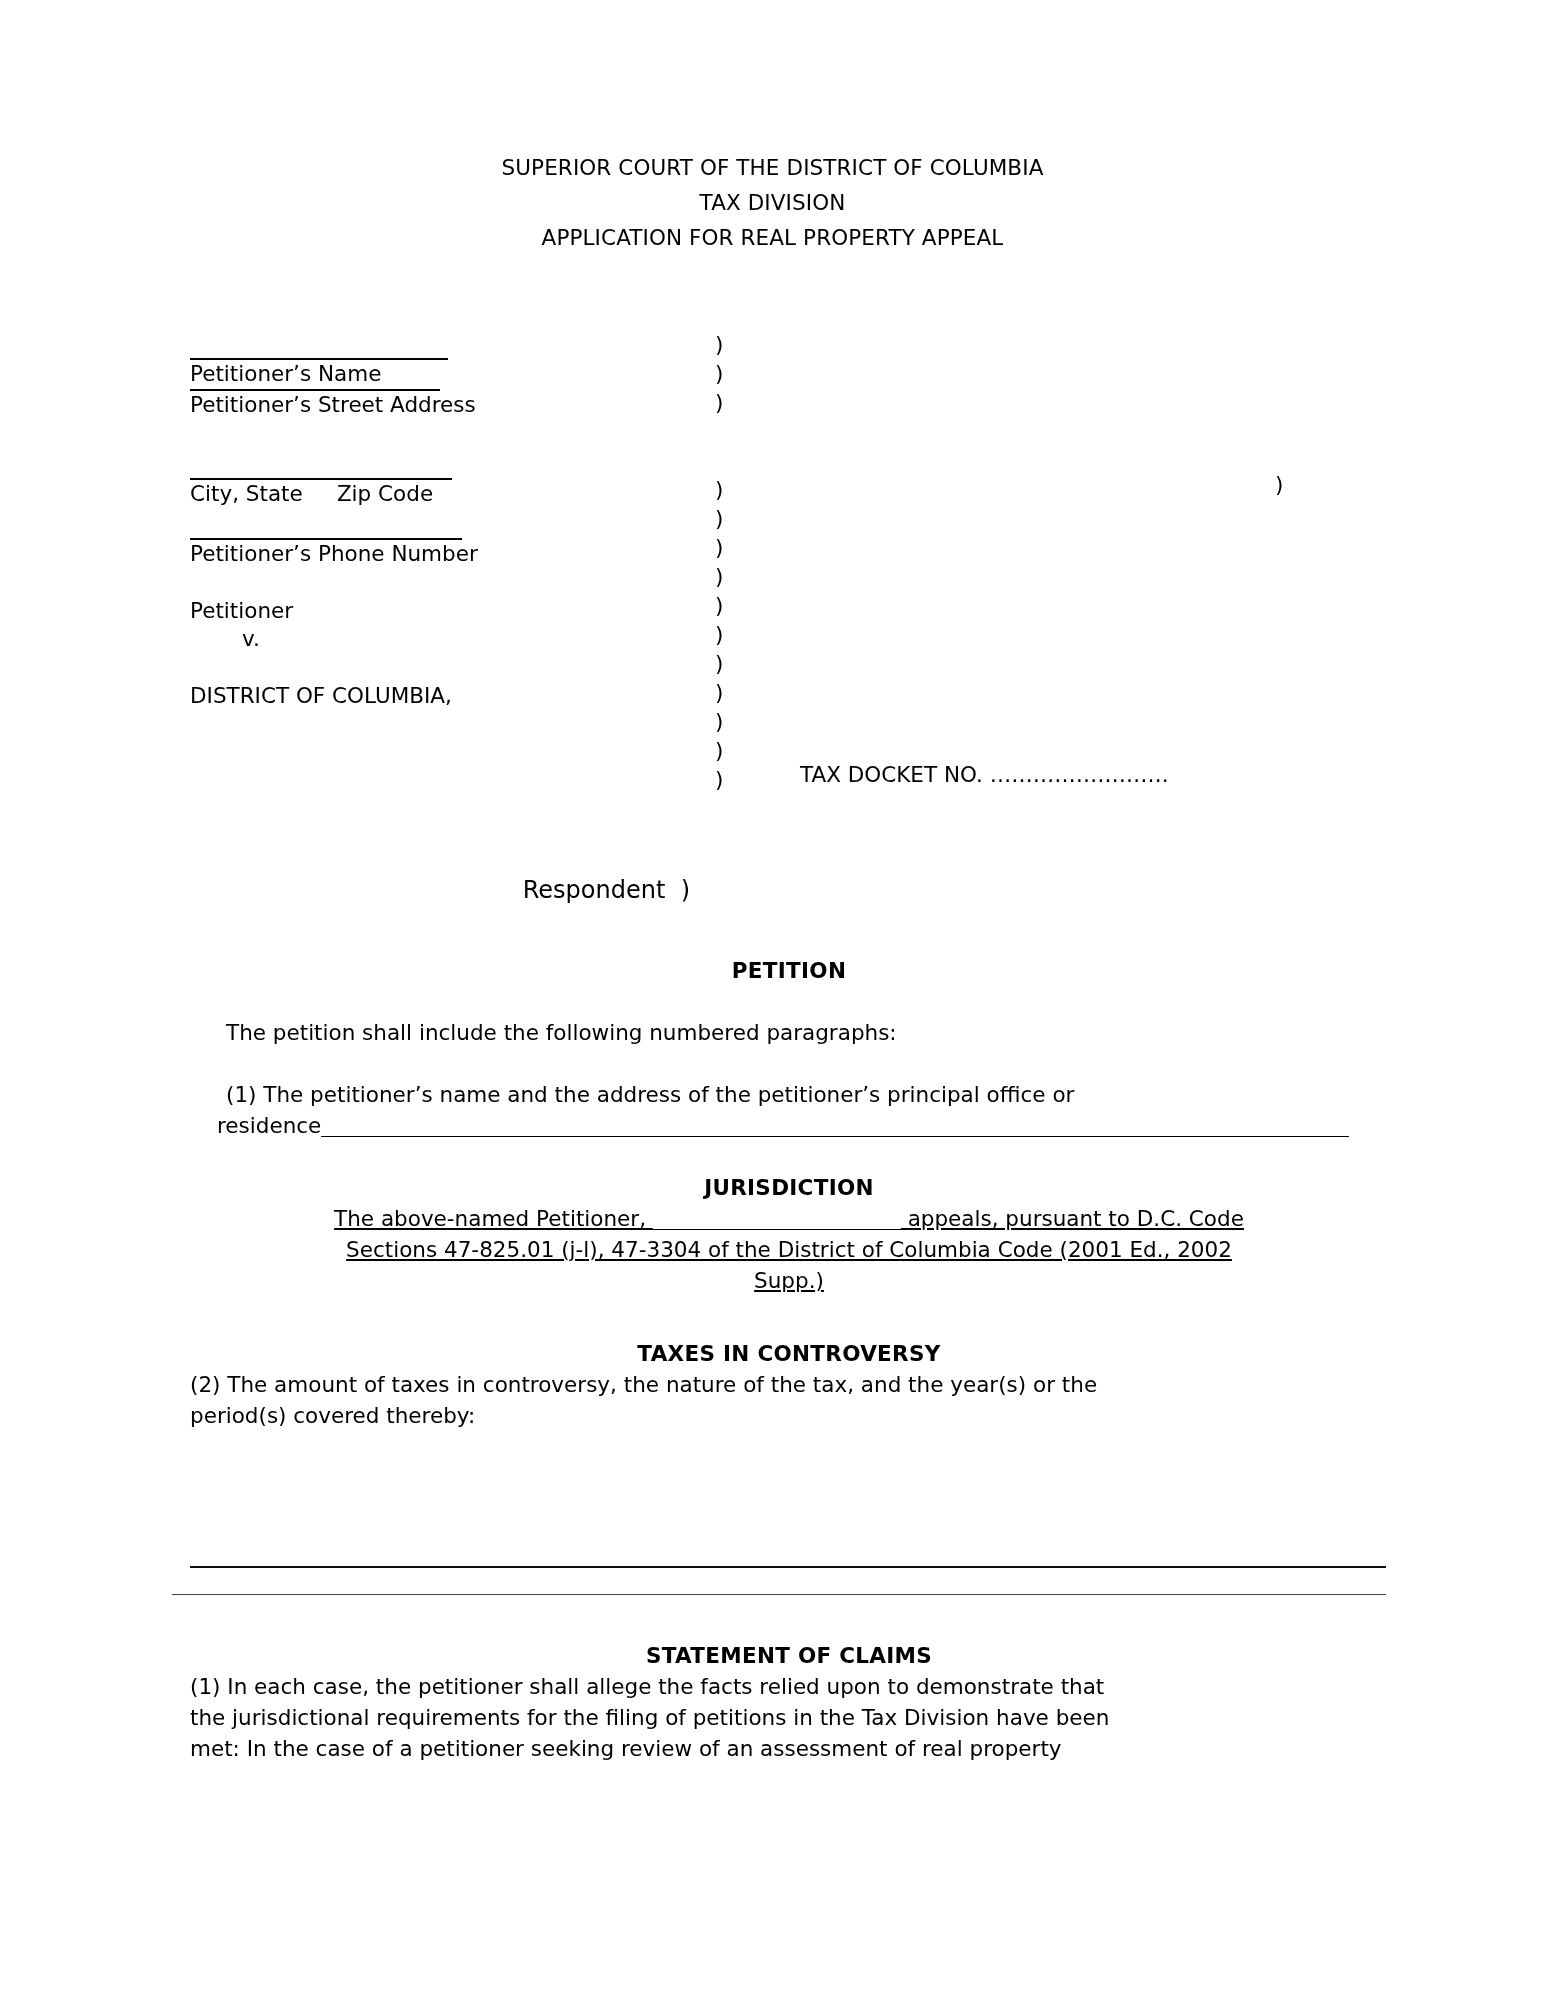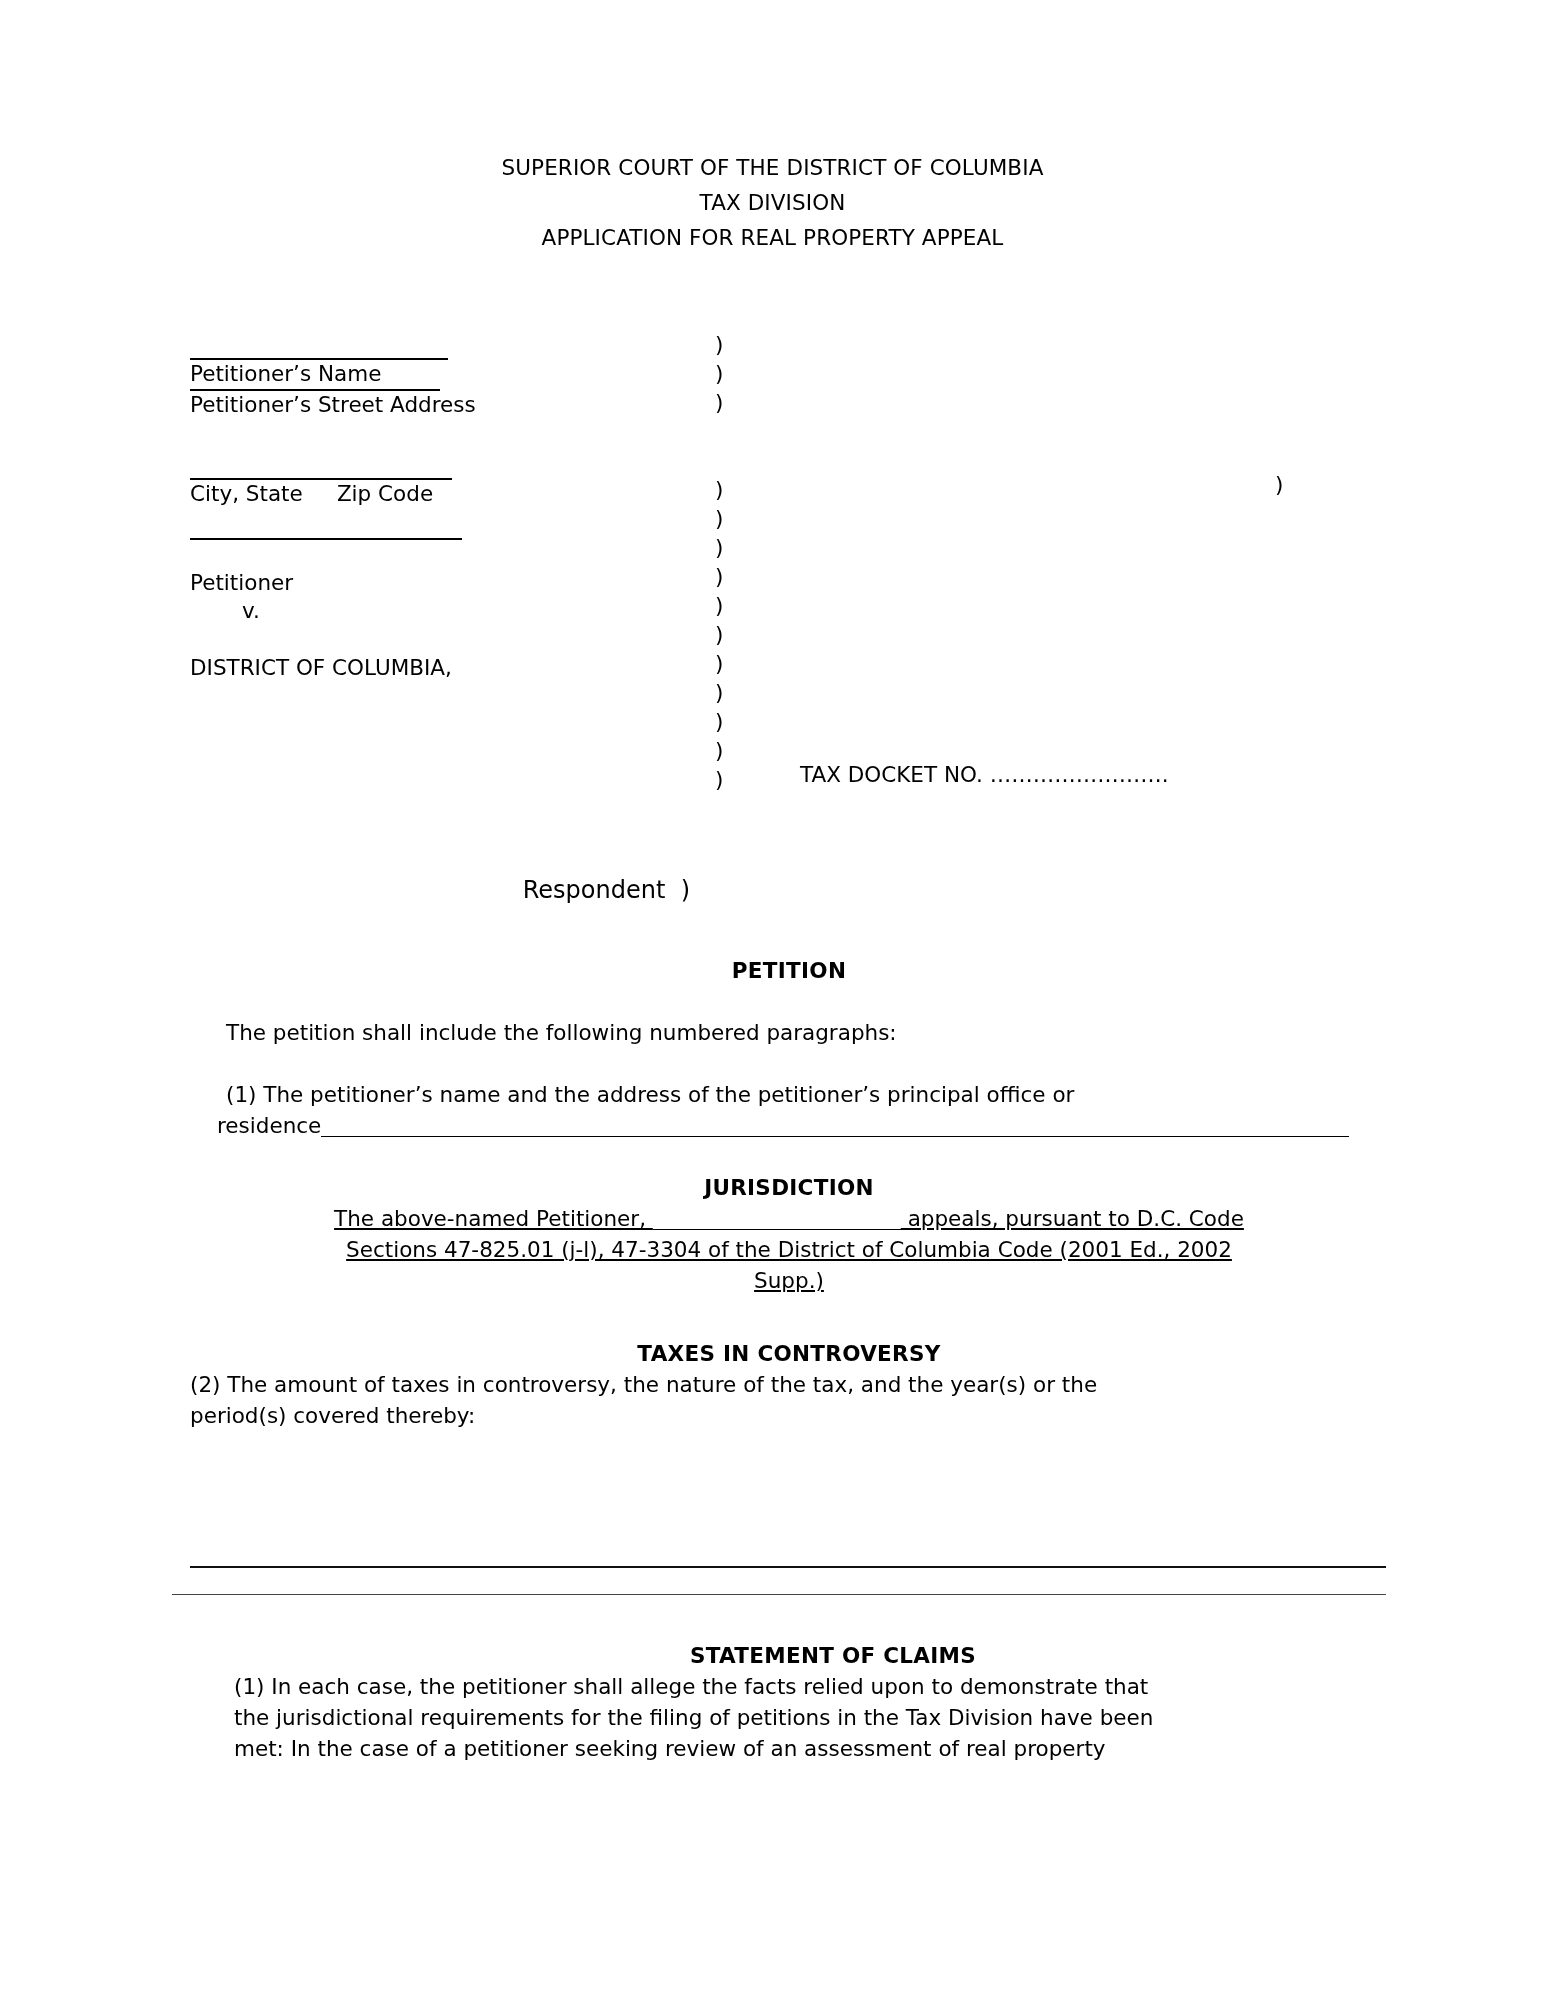--- a/index.html
+++ b/index.html
@@ -178,20 +178,21 @@
       <div style="height:1px;"></div>
       <div class="cap-rule" style="width:250px;"></div>
       <div class="cap-label">Petitioner’s Street Address</div>
 
       <div style="height:59px;"></div>
       <div class="cap-rule" style="width:262px;"></div>
       <div class="cap-label">City, State     Zip Code</div>
 
       <div style="height:30px;"></div>
       <div class="cap-rule" style="width:272px;"></div>
+      <div class="cap-label">Petitioner’s Phone Number</div>
 
       <div style="height:29px;"></div>
       <div class="cap-label">Petitioner</div>
       <div class="cap-label" style="padding-left:52px;">v.</div>
       <div style="height:29px;"></div>
       <div class="cap-label">DISTRICT OF COLUMBIA,</div>
 
     </div>
 
     <div class="paren-col">
@@ -241,20 +242,20 @@
     <div class="spacer-md"></div>
     <div class="sec-head">TAXES IN CONTROVERSY</div>
     <div class="nowrap">(2)   The amount of taxes in controversy, the nature of the tax, and the year(s) or the</div>
     <div>period(s) covered thereby:</div>
 
   </div>
 
   <div class="rule-thick"></div>
   <div class="rule-thin"></div>
 
-  <div class="body" style="top:1640px;margin-left:44px;">
+  <div class="body" style="top:1640px;">
     <div class="sec-head">STATEMENT OF CLAIMS</div>
     <div class="nowrap">(1)   In each case, the petitioner shall allege the facts relied upon to demonstrate that</div>
     <div class="nowrap">the jurisdictional requirements for the filing of petitions in the Tax Division have been</div>
     <div class="nowrap">met: In the case of a petitioner seeking review of an assessment of real property</div>
   </div>
 
 </div>
 
 </body></html>

